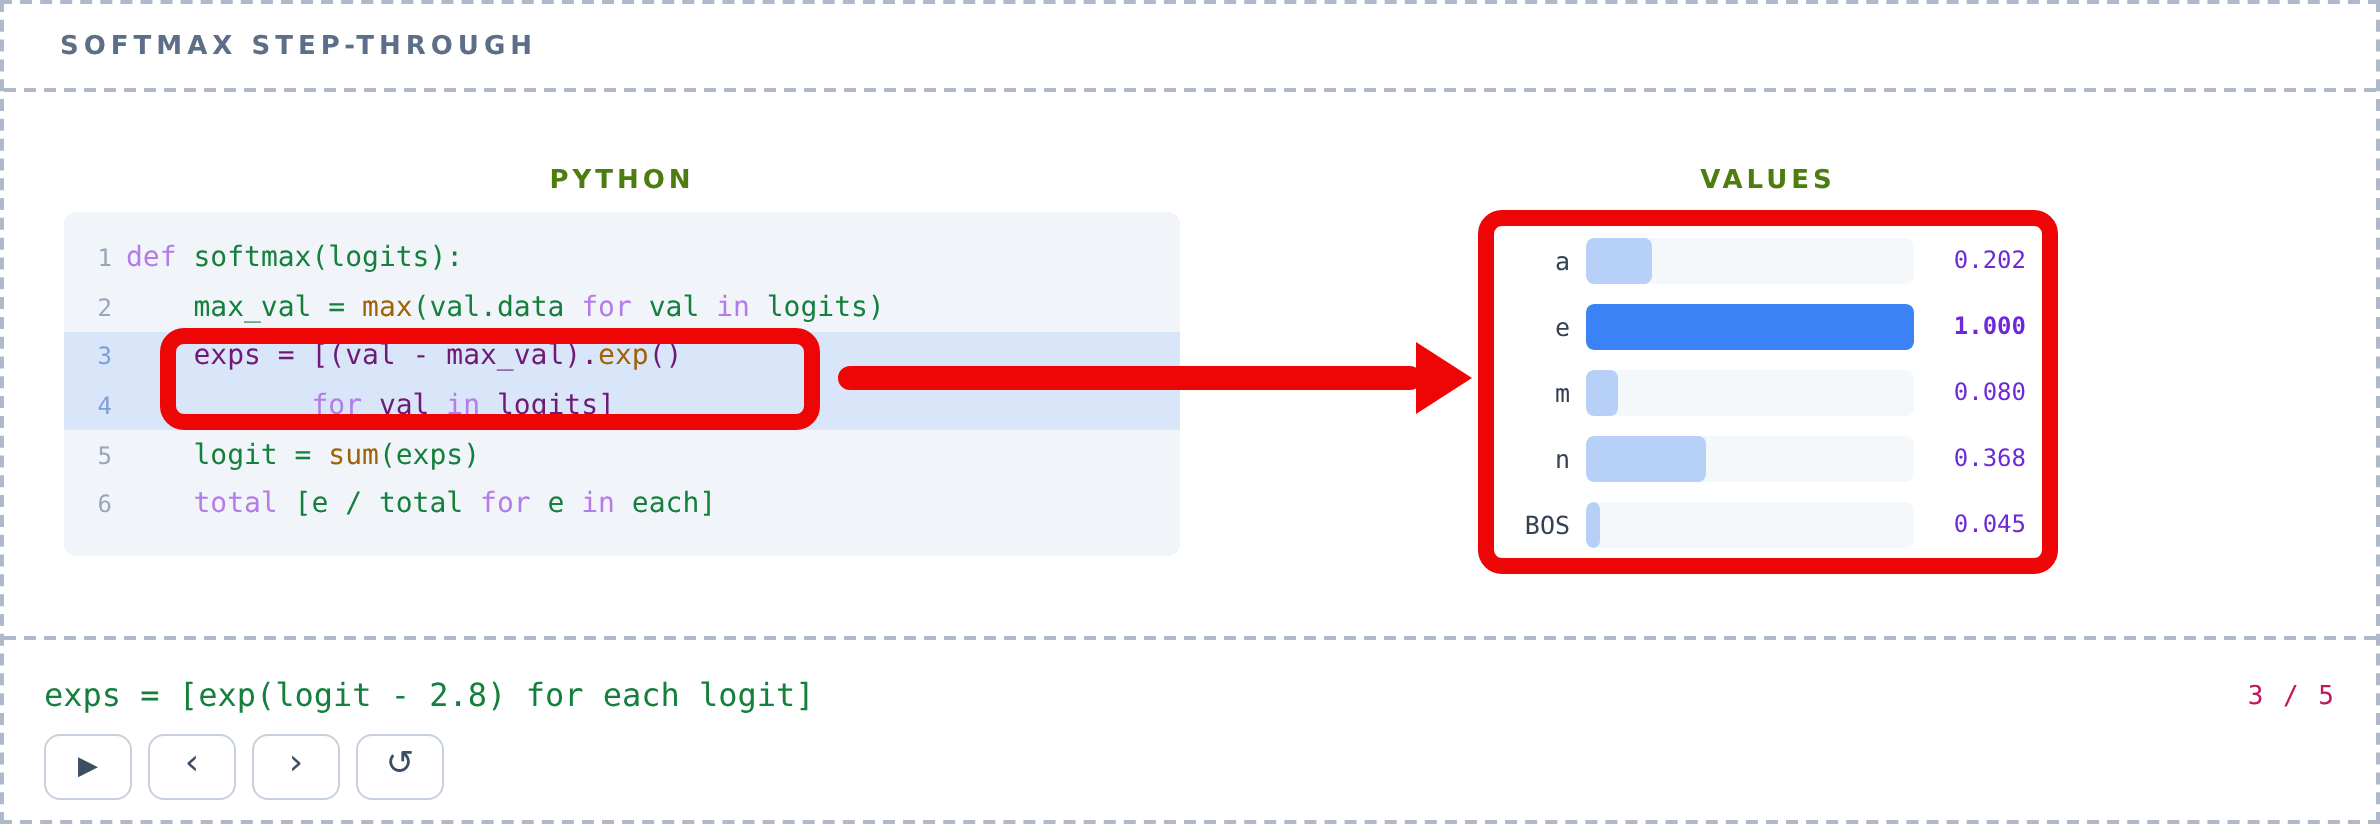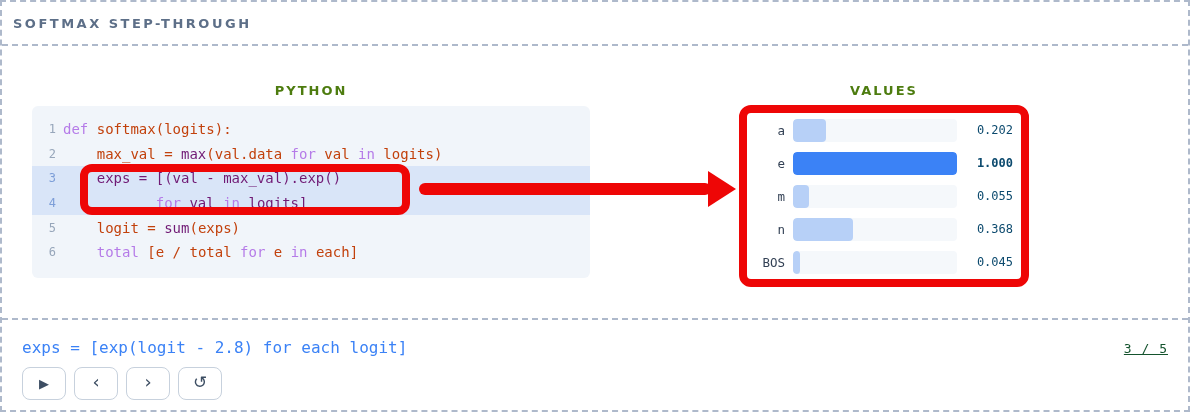--- a/index.html
+++ b/index.html
@@ -11,21 +11,21 @@
     font-family:"DejaVu Sans", sans-serif;
     overflow:hidden;
   }
   
   .header{
     position:absolute; left:0; top:0; width:100%; height:44px;
     border-bottom:2px dashed #aeb9cb;
     display:flex; align-items:center;
   }
   .header-title{
-    margin-left:11px;
+    margin-left:28px;
     font-size:13px; font-weight:bold; letter-spacing:2.5px;
     color:#5d6f88;
   }
   
   .panel-title{
     position:absolute; top:81px; height:16px;
     font-size:13px; font-weight:bold; letter-spacing:2px;
     color:#4d7c0f; text-align:center;
   }
   .python-title{ left:30px; width:558px; }
@@ -40,23 +40,23 @@
   .code-line{
     display:flex; align-items:center; height:24.6px; white-space:pre;
   }
   .code-line.active{ background:#d9e5f8; }
   .ln{
     flex:none; width:24px; text-align:right;
     font-size:12px; color:#97a6ba;
   }
   .code-line.active .ln{ color:#7d9ed8; }
   .code-text{ margin-left:7px; }
-  .tk-p { color:#c2410c; }
+  .tk-p { color:#15803d; }
   .tk-kw{ color:#b57be8; }
-  .tk-fn{ color:#701a75; }
+  .tk-fn{ color:#a16207; }
   .tk-a { color:#701a75; }
   
   .code-redbox{
     position:absolute; left:78px; top:162px; width:330px; height:51px;
     border:8px solid #ee0606; border-radius:12px;
     pointer-events:none;
   }
   .arrow-line{
     position:absolute; left:417px; top:181px; width:292px; height:12px;
     background:#ee0606; border-radius:6px;
@@ -89,37 +89,37 @@
     flex:1; height:23px; background:#f5f8fb; border-radius:4px;
     position:relative; overflow:hidden;
   }
   .bar-fill{
     position:absolute; left:0; top:0; height:100%;
     background:#b7d0f7; border-radius:4px;
   }
   .value-row.emph .bar-fill{ background:#3b82f6; }
   .bar-value{
     flex:none; width:46px; text-align:right; margin-left:10px;
-    font-size:12px; color:#0c4a6e;
+    font-size:12px; color:#6d28d9;
   }
   .value-row.emph .bar-value{ font-weight:bold; }
   
   .footer{
     position:absolute; left:0; top:316px; width:100%; bottom:0;
     border-top:2px dashed #aeb9cb;
   }
   .caption{
     position:absolute; left:20px; top:18px;
     font-family:"DejaVu Sans Mono", monospace;
-    font-size:16px; color:#3b82f6;
+    font-size:16px; color:#15803d;
   }
   .step-counter{
     position:absolute; right:20px; top:21px;
     font-family:"DejaVu Sans Mono", monospace;
-    font-size:13px; letter-spacing:1px; color:#14532d;text-decoration:underline;
+    font-size:13px; letter-spacing:1px; color:#be185d;
   }
   .controls{
     position:absolute; left:20px; top:47px;
     display:flex; gap:8px;
   }
   .ctrl-btn{
     width:44px; height:33px;
     background:#fff; border:1.5px solid #c7d1dd; border-radius:8px;
     display:flex; align-items:center; justify-content:center;
     color:#3d4e63; cursor:pointer;
@@ -168,21 +168,21 @@
           <div class="bar-track">
             <div class="bar-fill" style="width: 100%;"></div>
           </div>
           <span class="bar-value">1.000</span>
         </div>
         <div class="value-row">
           <span class="bar-label">m</span>
           <div class="bar-track">
             <div class="bar-fill" style="width: 10%;"></div>
           </div>
-          <span class="bar-value">0.055</span>
+          <span class="bar-value">0.080</span>
         </div>
         <div class="value-row">
           <span class="bar-label">n</span>
           <div class="bar-track">
             <div class="bar-fill" style="width: 36.8%;"></div>
           </div>
           <span class="bar-value">0.368</span>
         </div>
         <div class="value-row">
           <span class="bar-label">BOS</span>

